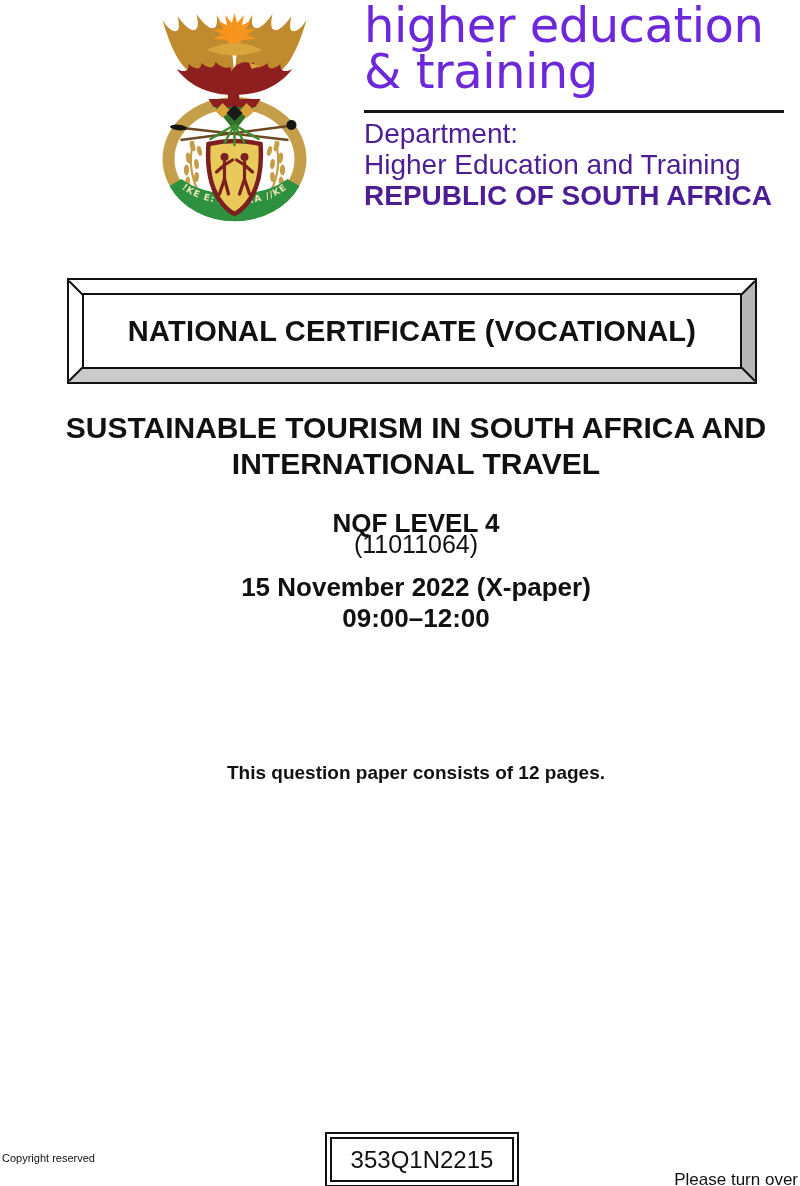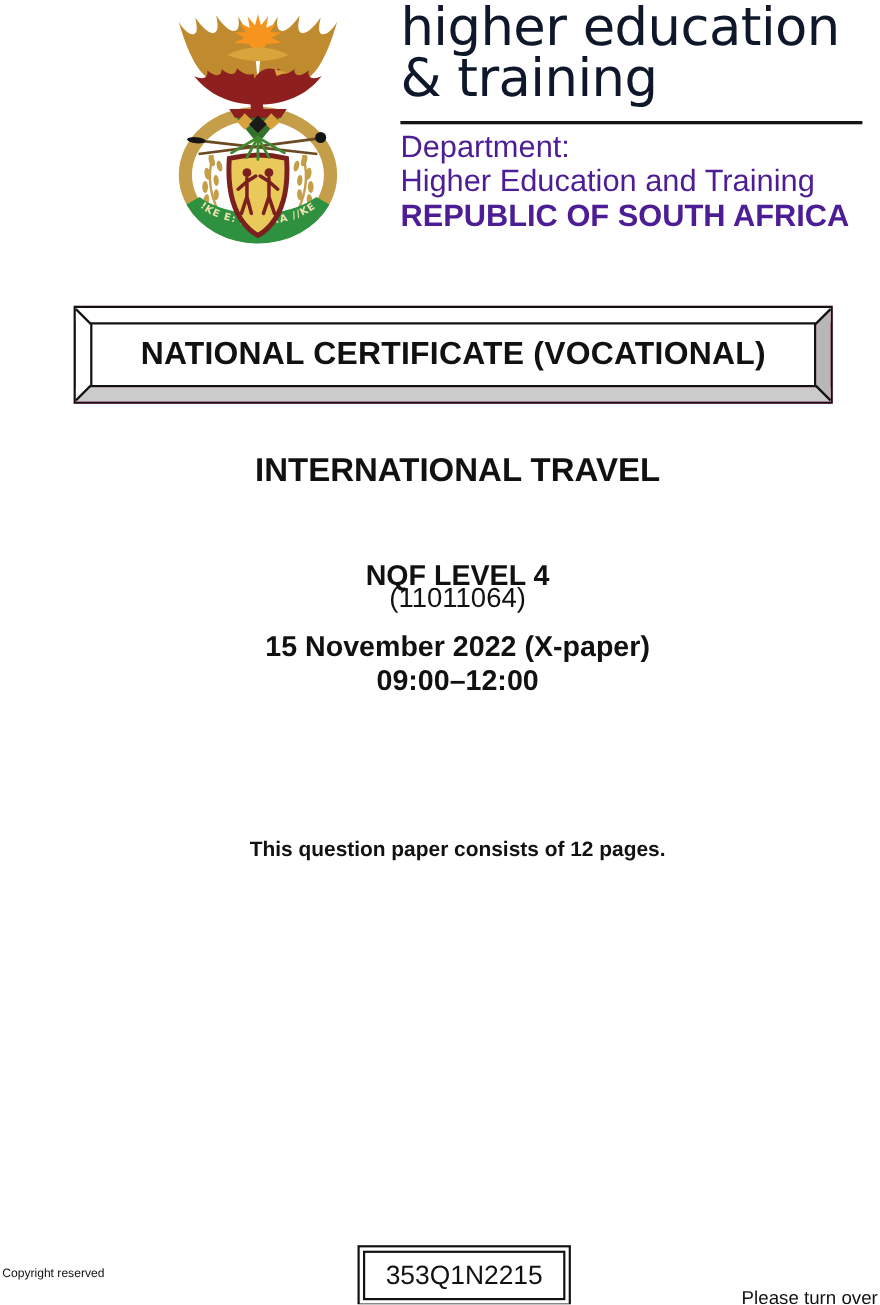--- a/index.html
+++ b/index.html
@@ -10,29 +10,29 @@
     font-family:"Liberation Sans", sans-serif;
     color:#111;
     overflow:hidden;
   }
   
   .coat{position:absolute;left:156px;top:7px;width:157px;height:218px;}
   .mast-text{position:absolute;left:364px;top:2px;width:430px;}
   .logotype{
     font-family:"DejaVu Sans", sans-serif;
     font-size:48px;line-height:46px;font-weight:500;
-    letter-spacing:-0.5px;color:#0f172a;
+    letter-spacing:-0.5px;color:#6d28d9;
   }
   .rule{position:absolute;left:0;top:108px;width:420px;height:3px;background:#161616;}
   .dept-block{position:absolute;left:0;top:116px;font-size:28px;line-height:31px;color:#4c1d95;}
   .dept-block .country{font-weight:bold;letter-spacing:0px;}
   
   .cert-box{
-    position:absolute;left:67px;top:278px;width:690px;height:89px;
-    border:2px solid #111;background:#ec4899;box-sizing:border-box;
+    position:absolute;left:67px;top:278px;width:690px;height:106px;
+    border:2px solid #111;background:#8b5cf6;box-sizing:border-box;
   }
   .cert-bevel{
     width:100%;height:100%;box-sizing:border-box;
     border:13px solid #ffffff;
     border-right-color:#b7b7b7;border-bottom-color:#cbcbcb;
   }
   .cert-inner{
     width:100%;height:100%;box-sizing:border-box;
     border:2.5px solid #111;background:#fff;
     display:flex;align-items:center;justify-content:center;
@@ -164,20 +164,21 @@
         <span>NATIONAL CERTIFICATE (VOCATIONAL)</span>
       </div>
     </div>
     <div class="diag tl"></div>
     <div class="diag tr"></div>
     <div class="diag bl"></div>
     <div class="diag br"></div>
   </div>
 
   <div class="center-col subject">
+    <div>SUSTAINABLE TOURISM IN SOUTH AFRICA AND</div>
     <div>INTERNATIONAL TRAVEL</div>
   </div>
   <div class="center-col nqf">NQF LEVEL 4</div>
   <div class="center-col paper-code">(11011064)</div>
 
   <div class="center-col session">
     <div>15 November 2022 (X-paper)</div>
     <div>09:00–12:00</div>
   </div>
 

